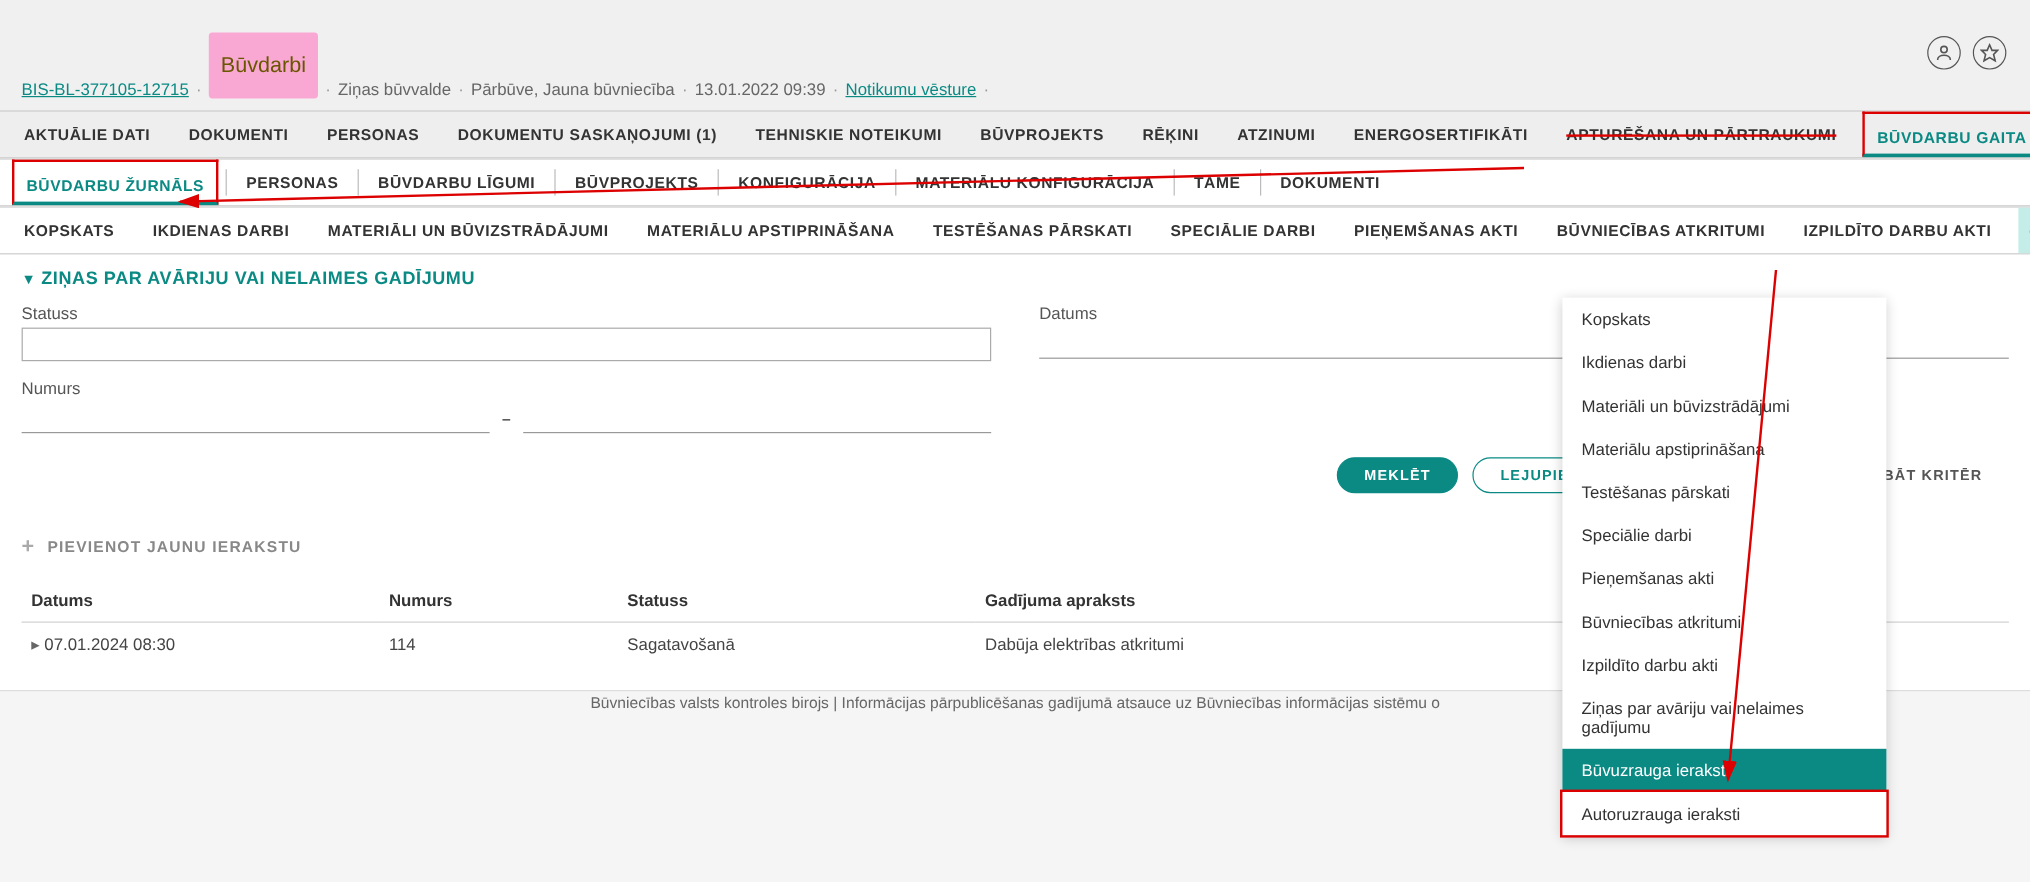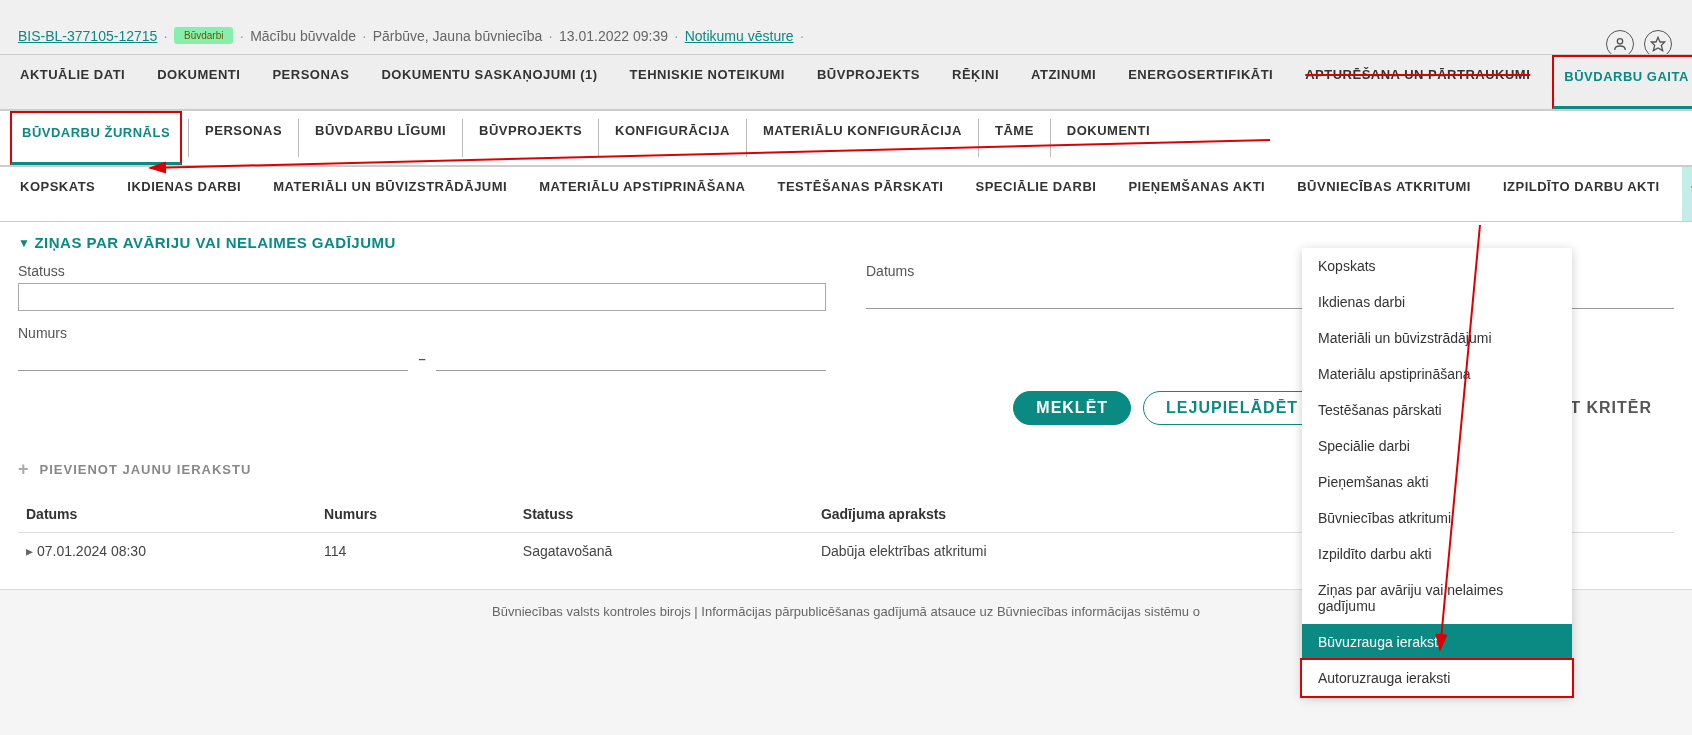--- a/index.html
+++ b/index.html
@@ -3,23 +3,23 @@
 <meta charset="utf-8">
 <style>
 * { box-sizing: border-box; margin: 0; padding: 0; }
 body { font-family: Arial, Helvetica, sans-serif; font-size: 13px; color: #333; background: #f5f5f5; width: 1692px; }
 .header { padding: 15px 18px 10px; background: #f0f0f0; position: relative; }
 .title { font-family: "Arial Black", Arial, sans-serif; font-weight: 900; font-size: 19px; color: #333; text-transform: uppercase; letter-spacing: 0.5px; line-height: 1.3; max-width: 850px; }
 .header-icons { position: absolute; right: 20px; top: 30px; display: flex; gap: 10px; }
 .header-icons .icon-circle { width: 28px; height: 28px; border: 1.5px solid #555; border-radius: 50%; display: flex; align-items: center; justify-content: center; cursor: pointer; font-size: 15px; color: #555; }
 .subhead { margin-top: 12px; font-size: 14px; color: #666; display: flex; align-items: flex-end; flex-wrap: wrap; gap: 6px; }
 .subhead .link { color: #0b8a84; text-decoration: underline; cursor: pointer; }
-.badge { background: #86efac; color: #6b5600; padding: 3px 10px; border-radius: 3px; font-size: 10px; }
+.badge { background: #f9a8d4; color: #6b5600; padding: 17px 10px; border-radius: 3px; font-size: 18px; }
 .sep { color: #999; }
-.navbar { display: flex; align-items: stretch; background: #eee; border-top: 1px solid #ccc; border-bottom: 1px solid #ccc; padding: 0 10px; position: relative; height: 56px; }
+.navbar { display: flex; align-items: stretch; background: #eee; border-top: 1px solid #ccc; border-bottom: 1px solid #ccc; padding: 0 10px; position: relative; height: 40px; }
 .navbar.sub { background: #fff; }
 .navbar.sub2 { background: #fff; }
 .nav-item { font-family: "Arial Narrow", Arial, sans-serif; font-weight: 700; font-size: 13px; letter-spacing: 0.5px; text-transform: uppercase; padding: 12px 10px; color: #333; cursor: pointer; white-space: nowrap; position: relative; }
 .nav-divider { width: 1px; background: #bbb; margin: 8px 6px; }
 .nav-item.highlight-red { border: 2px solid #d00; }
 .nav-item.highlight-teal { color: #0b8a84; border-bottom: 3px solid #0b8a84; }
 .nav-item.strike { text-decoration: line-through; text-decoration-color: #d00; text-decoration-thickness: 2px; }
 .nav-item.active-teal { background: #c5ede8; color: #0b8a84; }
 .content { background: #fff; padding: 0 18px 20px; }
 .section-head { color: #0b8a84; font-family: "Arial Narrow", Arial, sans-serif; font-weight: 700; font-size: 15px; text-transform: uppercase; letter-spacing: 0.5px; padding: 12px 0; display: flex; align-items: center; gap: 4px; cursor: pointer; }
@@ -32,32 +32,32 @@
 .row-range { display: flex; align-items: center; gap: 10px; }
 .row-range .underline-input { flex: 1; }
 .row-range .dash { color: #555; font-weight: bold; }
 .select { width: 100%; border: none; border-bottom: 1px solid #999; height: 26px; background: transparent; appearance: none; padding-right: 20px; }
 .select-wrap { position: relative; }
 .select-wrap::after { content: "▾"; position: absolute; right: 6px; top: 4px; color: #666; pointer-events: none; }
 .date-wrap { position: relative; display: flex; align-items: center; gap: 8px; }
 .date-wrap .underline-input { flex: 1; }
 .cal-icon { color: #888; font-size: 14px; }
 .button-row { display: flex; gap: 12px; justify-content: flex-end; padding: 0 0 18px; }
-.btn { padding: 7px 22px; border-radius: 18px; font-family: "Arial Narrow", Arial, sans-serif; font-weight: 700; font-size: 16px; letter-spacing: 1px; text-transform: uppercase; cursor: pointer; border: 1.5px solid; background: #fff; }
+.btn { padding: 7px 22px; border-radius: 18px; font-family: "Arial Narrow", Arial, sans-serif; font-weight: 700; font-size: 12px; letter-spacing: 1px; text-transform: uppercase; cursor: pointer; border: 1.5px solid; background: #fff; }
 .btn.primary { background: #0b8a84; color: #fff; border-color: #0b8a84; }
 .btn.outline-teal { color: #0b8a84; border-color: #0b8a84; }
 .btn.outline-grey { color: #555; border-color: #888; }
 .btn.flat { border: none; background: transparent; color: #555; }
 .add-row { padding: 16px 0; display: flex; align-items: center; gap: 10px; color: #888; font-family: "Arial Narrow", Arial, sans-serif; font-weight: 700; font-size: 13px; letter-spacing: 1px; cursor: pointer; }
 .add-row .plus { font-size: 18px; color: #aaa; }
 .table { width: 100%; border-collapse: collapse; }
 .table th { text-align: left; font-weight: 700; font-size: 14px; padding: 10px 8px; border-bottom: 1px solid #ddd; }
 .table td { padding: 10px 8px; font-size: 14px; color: #444; vertical-align: top; }
 .table tr.data-row td:first-child::before { content: "▸ "; color: #666; }
-.footer { text-align: center; padding: 14px 0; font-size: 13px; color: #666; background: #f5f5f5; border-top: 1px solid #ddd; }
+.footer { text-align: center; padding: 2px 0; font-size: 13px; color: #666; background: #f5f5f5; border-top: 1px solid #ddd; }
 .dropdown-menu { position: absolute; right: 120px; top: 248px; width: 270px; background: #fff; box-shadow: 0 2px 10px rgba(0,0,0,0.2); z-index: 100; }
 .dropdown-menu .menu-item { padding: 10px 16px; font-size: 14px; color: #333; cursor: pointer; }
 .dropdown-menu .menu-item.active { background: #0b8a84; color: #fff; }
 .dropdown-menu .menu-item.highlight-red { border: 2px solid #d00; margin: -2px; }
 
 .arrow-svg { position: absolute; top: 0; left: 0; pointer-events: none; z-index: 200; }
 </style>
 </head>
 <body>
 
@@ -73,21 +73,21 @@
       <svg width="16" height="16" viewBox="0 0 24 24" fill="none" stroke="currentColor" stroke-width="2">
           <polygon points="12 2 15 9 22 9 17 14 19 22 12 18 5 22 7 14 2 9 9 9 12 2"></polygon>
         </svg>
     </div>
   </div>
   <div class="subhead">
     <span class="link">BIS-BL-377105-12715</span>
     <span class="sep">·</span>
     <span class="badge">Būvdarbi</span>
     <span class="sep">·</span>
-    <span>Mācību būvvalde</span>
+    <span>Ziņas būvvalde</span>
     <span class="sep">·</span>
     <span>Pārbūve, Jauna būvniecība</span>
     <span class="sep">·</span>
     <span>13.01.2022 09:39</span>
     <span class="sep">·</span>
     <span class="link">Notikumu vēsture</span>
     <span class="sep">·</span>
   </div>
 </div>
 

